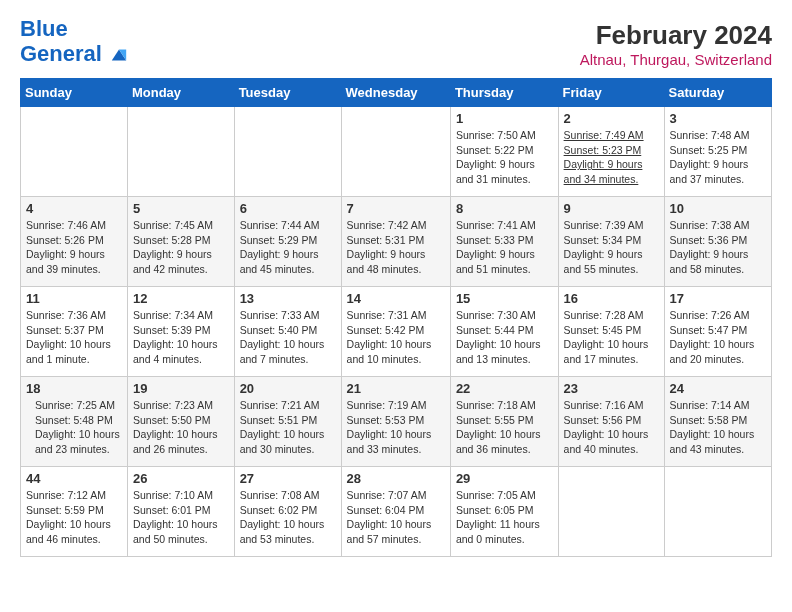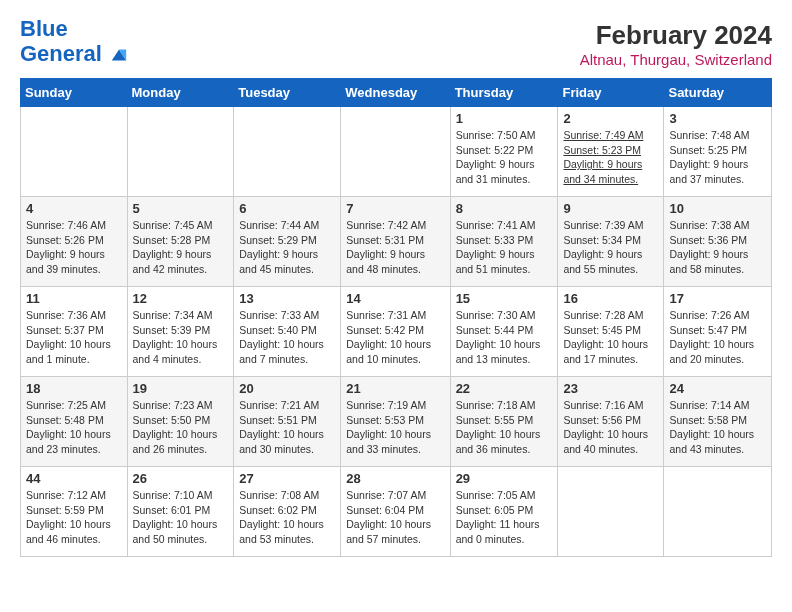--- a/index.html
+++ b/index.html
@@ -235,21 +235,21 @@
         <td>
           <div class="day-number">17</div>
           <div class="day-info" style="white-space: pre-line;">Sunrise: 7:26 AM
 Sunset: 5:47 PM
 Daylight: 10 hours and 20 minutes.</div>
         </td>
       </tr>
       <tr>
         <td>
           <div class="day-number">18</div>
-          <div class="day-info" style="white-space: pre-line;">Sunrise: 7:25 AM
+          <div class="day-info" style="white-space: pre-line; margin-left: 9px;">Sunrise: 7:25 AM
 Sunset: 5:48 PM
 Daylight: 10 hours and 23 minutes.</div>
         </td>
         <td>
           <div class="day-number">19</div>
           <div class="day-info" style="white-space: pre-line;">Sunrise: 7:23 AM
 Sunset: 5:50 PM
 Daylight: 10 hours and 26 minutes.</div>
         </td>
         <td>

